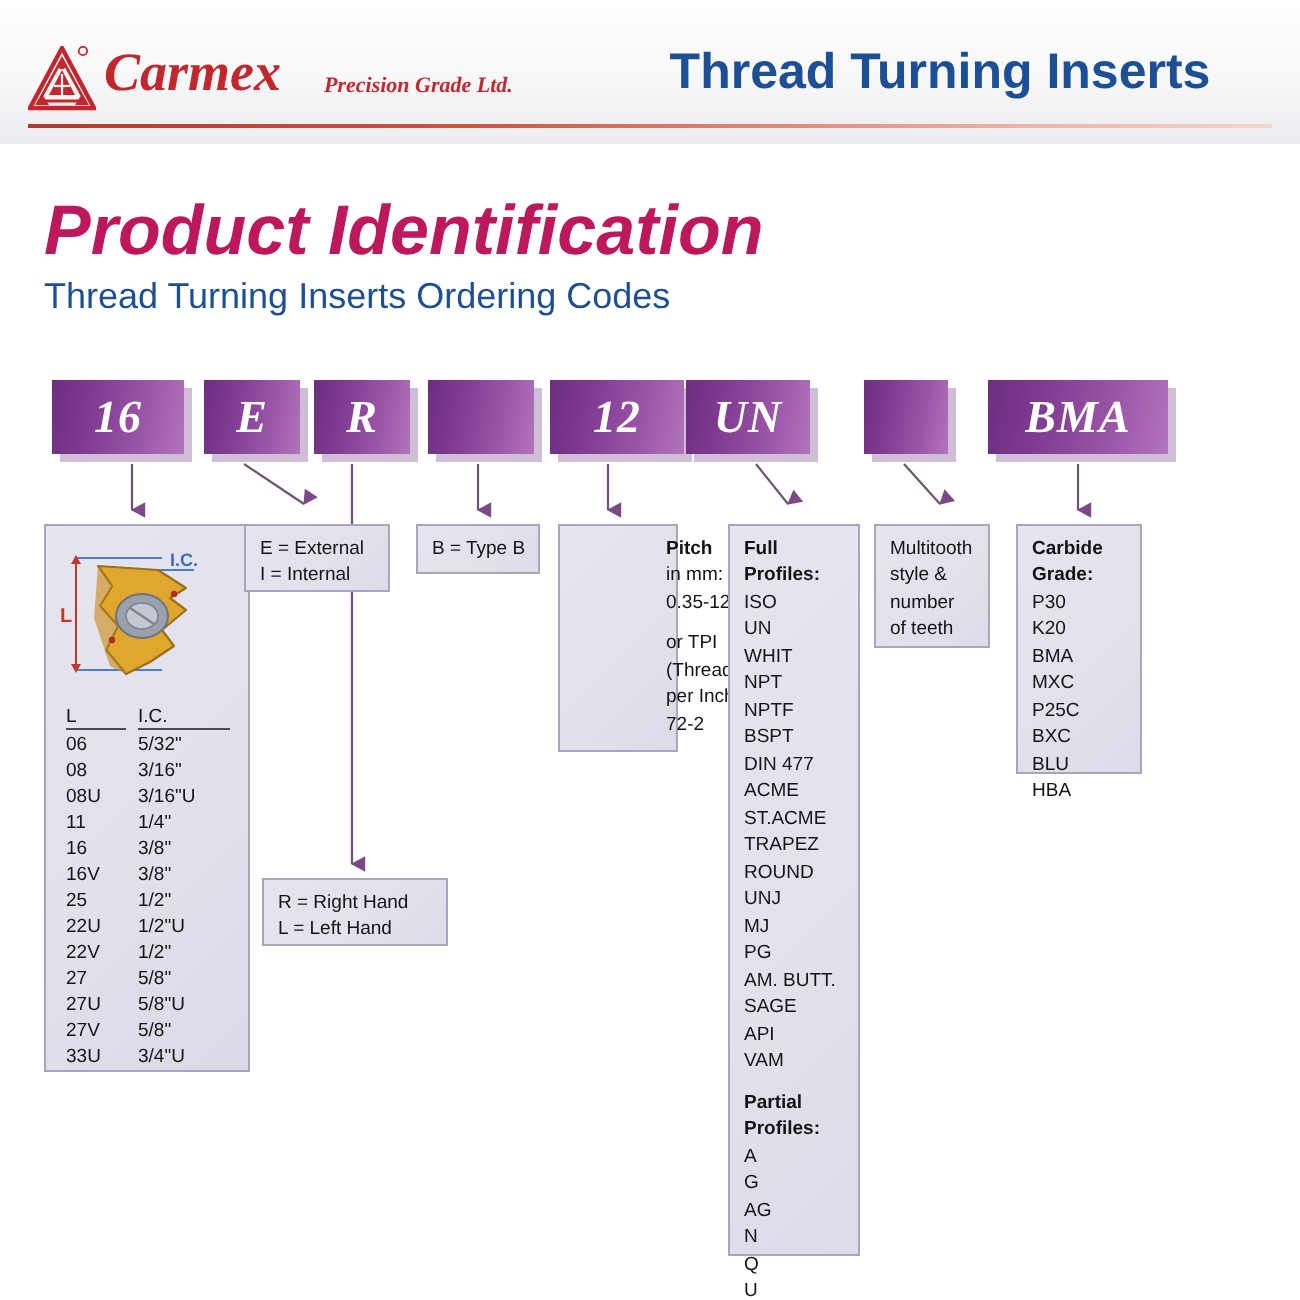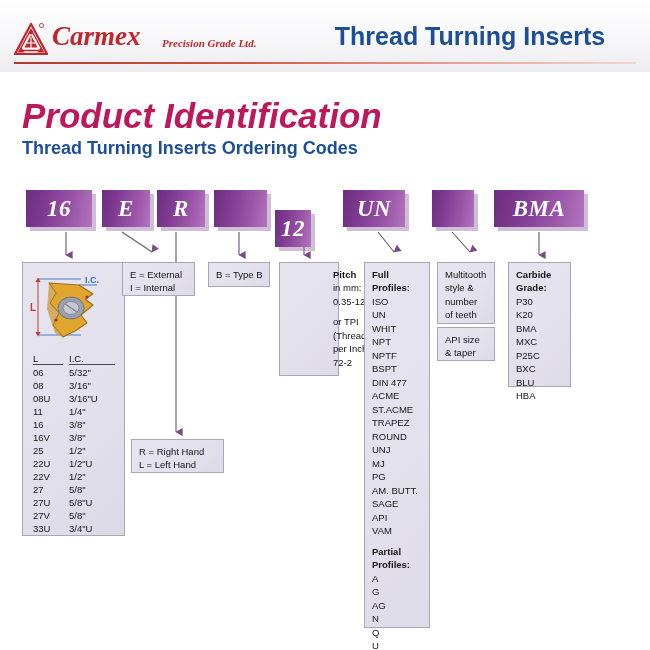--- a/index.html
+++ b/index.html
@@ -47,21 +47,21 @@
   
   #title-main{
     position:absolute;left:22px;top:96px;
     font-family:"Liberation Sans", sans-serif;
     font-style:italic;font-weight:bold;
     font-size:35px;color:#be185d;white-space:nowrap;
   }
   #title-sub{
     position:absolute;left:22px;top:138px;
     font-family:"Liberation Sans", sans-serif;
-    font-weight:bold;font-size:18px;color:#1c4f96;white-space:nowrap;
+    font-weight:normal;font-size:18px;color:#1c4f96;white-space:nowrap;
   }
 
   
   .code-box{
     position:absolute;height:37px;
     background:linear-gradient(100deg,#6d2e7f 0%,#7e3a90 28%,#9b55a8 68%,#b274bd 100%);
     box-shadow:4px 4px 0 rgba(150,110,170,0.45);
     display:flex;align-items:center;justify-content:center;
   }
   .code-box span{
@@ -164,21 +164,21 @@
   </div>
   <div class="code-box" style="left:102px;top:190px;width:48px;">
     <span>E</span>
   </div>
   <div class="code-box" style="left:157px;top:190px;width:48px;">
     <span>R</span>
   </div>
   <div class="code-box" style="left:214px;top:190px;width:53px;">
     <span></span>
   </div>
-  <div class="code-box" style="left:275px;top:190px;width:36px;margin-top:20px;">
+  <div class="code-box" style="left:275px;top:190px;width:67px;">
     <span>12</span>
   </div>
   <div class="code-box" style="left:343px;top:190px;width:62px;">
     <span>UN</span>
   </div>
   <div class="code-box" style="left:432px;top:190px;width:42px;">
     <span></span>
   </div>
   <div class="code-box" style="left:494px;top:190px;width:90px;">
     <span>BMA</span>
@@ -336,26 +336,20 @@
 
   <div class="info-box" style="left:437px;top:262px;width:58px;height:62px;">
     <div class="pad">
       <div class="ib-line">Multitooth</div>
       <div class="ib-line">style &amp;</div>
       <div class="ib-line">number</div>
       <div class="ib-line">of teeth</div>
     </div>
   </div>
 
-  <div class="info-box" style="left:437px;top:327px;width:58px;height:34px;">
-    <div class="pad">
-      <div class="ib-line">API size</div>
-      <div class="ib-line">&amp; taper</div>
-    </div>
-  </div>
 
   <div class="info-box" style="left:508px;top:262px;width:63px;height:125px;">
     <div class="pad">
       <div class="ib-line ib-title">Carbide</div>
       <div class="ib-line ib-title">Grade:</div>
       <div class="ib-line">P30</div>
       <div class="ib-line">K20</div>
       <div class="ib-line">BMA</div>
       <div class="ib-line">MXC</div>
       <div class="ib-line">P25C</div>

